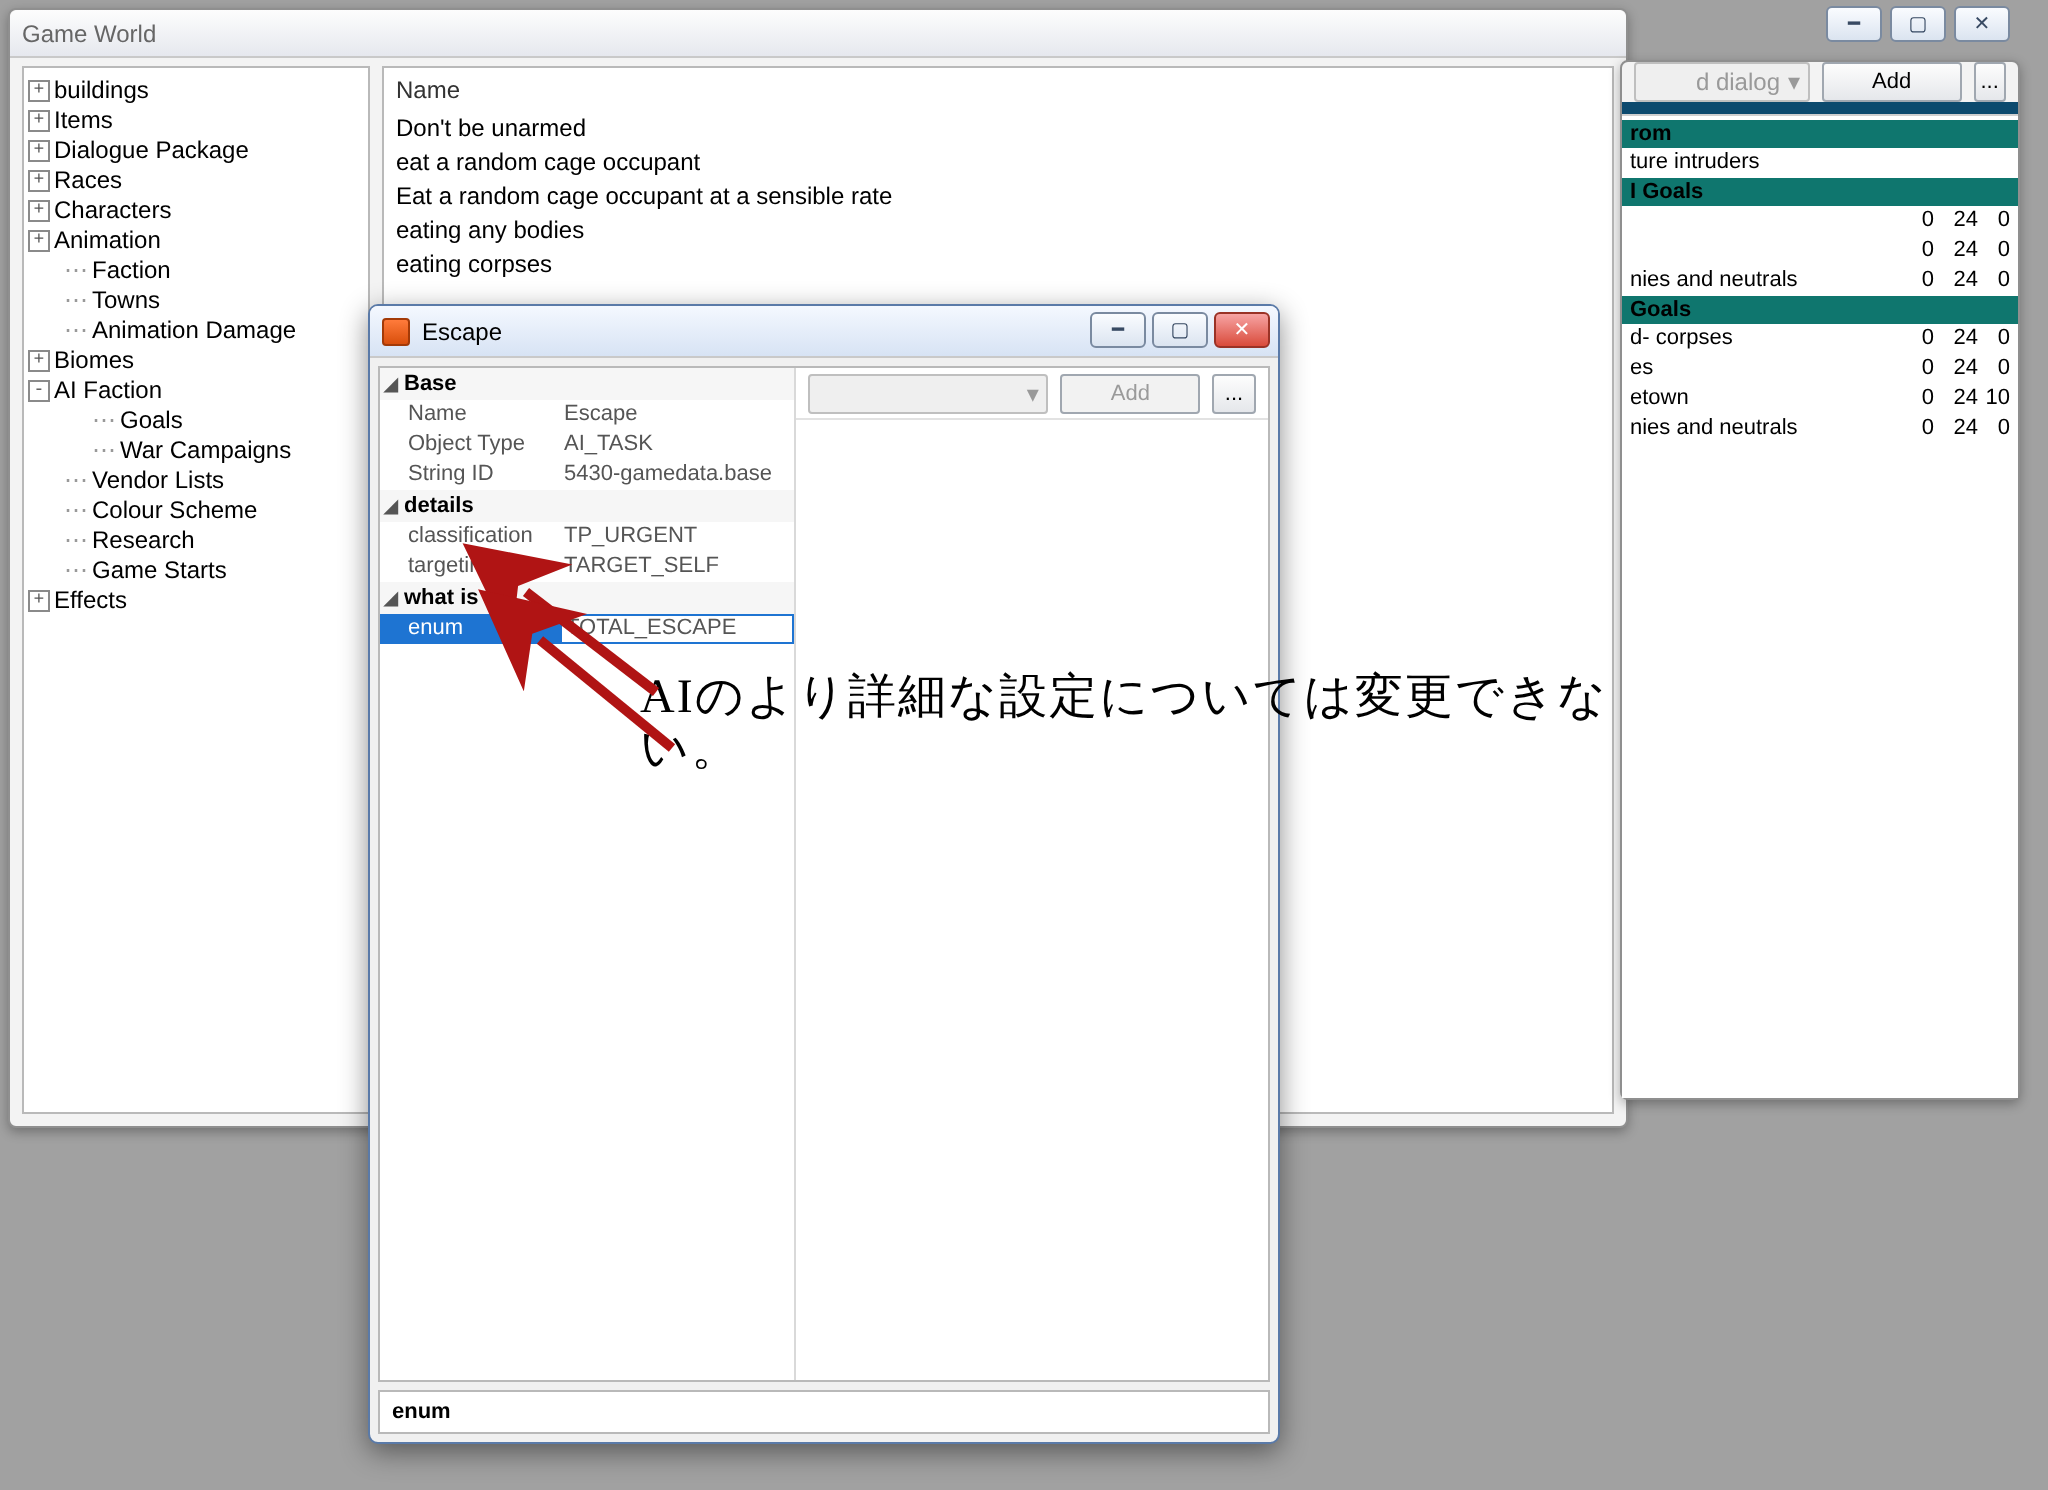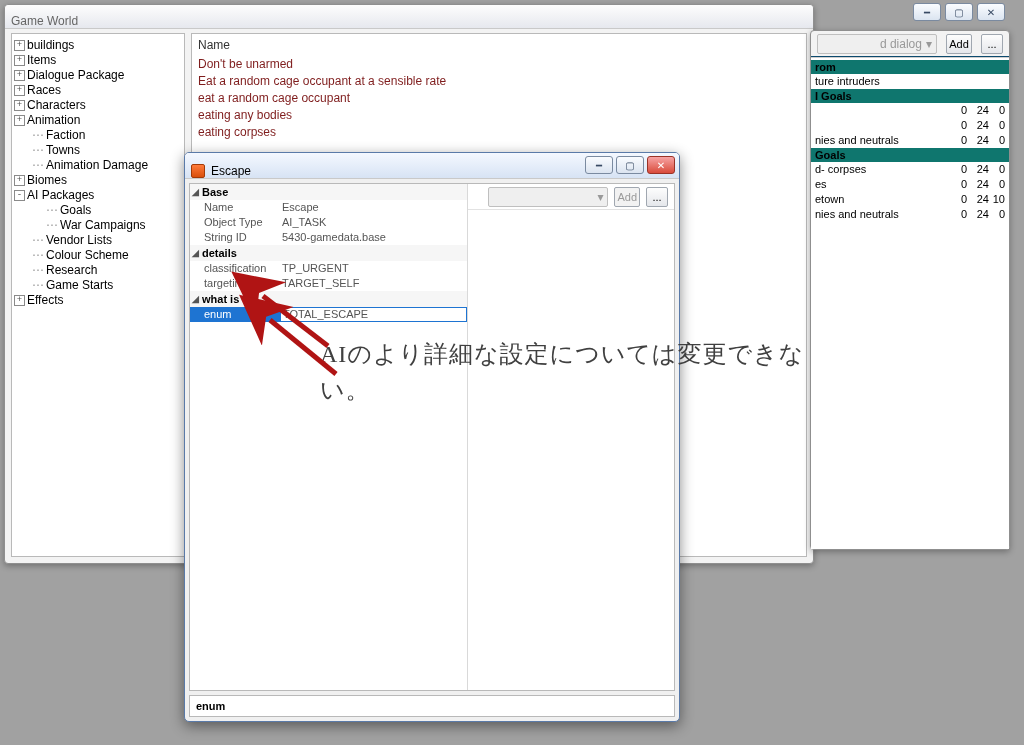--- a/index.html
+++ b/index.html
@@ -7,31 +7,31 @@
     font-family: "Segoe UI", Arial, sans-serif; font-size: 12px;
     background: #a1a1a1; overflow: hidden; color: #000; }
 
   
   .win-main {
     position: absolute; left: 4px; top: 4px; width: 810px; height: 560px;
     background: #f3f3f3; border: 1px solid #8f8f8f; border-radius: 4px;
     box-shadow: 0 2px 6px rgba(0,0,0,.3);
   }
   .titlebar {
-    height: 24px; display: flex; align-items: flex-end; padding: 0 6px;
+    height: 24px; display: flex; align-items: center; padding: 0 6px;
     background: linear-gradient(#fdfdfd, #e6e8ee);
     border-bottom: 1px solid #c9c9c9; border-radius: 4px 4px 0 0;
     font-size: 12px; color: #666;
   }
   .titlebar.active { color: #000; }
   .win-main .body { position: absolute; left:6px; right:6px; top:28px; bottom:6px; display:flex; gap:6px; }
   .tree-pane { width: 174px; background:#fff; border:1px solid #b9b9b9; overflow:hidden; padding:4px 2px; font-size:12px; }
   .list-pane { flex:1; background:#fff; border:1px solid #b9b9b9; padding:4px 6px; font-size:12px; }
   .list-header { color:#333; margin-bottom:4px; }
-  .list-item   { color:#7f1d1d; padding:1px 0; line-height:15px; }
+  .list-item   { color:#000000; padding:1px 0; line-height:15px; }
 
   .tree-row { display:flex; align-items:center; height:15px; line-height:15px; white-space:nowrap; }
   .tree-ind { display:inline-block; width:14px; }
   .exp {
     width:11px; height:11px; border:1px solid #8a8a8a; background:#fff;
     display:inline-flex; align-items:center; justify-content:center;
     font-size:9px; line-height:9px; color:#555; margin-right:2px; cursor:pointer;
     font-family:"Courier New",monospace;
   }
   .dots { color:#999; margin:0 2px 0 4px; }
@@ -46,43 +46,43 @@
     position:absolute; right:4px; top:-28px; display:flex; gap:4px;
   }
   .winbtn, .winbtn-close {
     width:28px; height:18px; border:1px solid #7a8aa0; border-radius:3px;
     background:linear-gradient(#fafcff,#dbe4f0);
     display:flex; align-items:center; justify-content:center;
     font-size:10px; color:#384a63; cursor:pointer;
   }
   .winbtn-close { background:linear-gradient(#f7a4a4,#d94b3b); color:#fff; border-color:#9a3226; }
   .win-right .toolbar {
-    height:26px; border-bottom:1px solid #0c4a6e; display:flex; align-items:center;
-    justify-content:space-between; gap:6px; padding:0 6px;
+    height:26px; border-bottom:6px solid #0c4a6e; display:flex; align-items:center;
+    justify-content:flex-end; gap:6px; padding:0 6px;
   }
   .btn {
-    height:20px; padding:0 2px; border:1px solid #a0a7b0; border-radius:2px;
+    height:20px; padding:0 24px; border:1px solid #a0a7b0; border-radius:2px;
     background:linear-gradient(#fdfdfd,#e5e7eb); font-size:11px; display:flex;
     align-items:center; cursor:pointer;
   }
   .btn.sq { width:22px; padding:0; justify-content:center; }
   .propgrid {
     position:absolute; left:0; right:0; top:26px; bottom:0; background:#fff;
     border-top:1px solid #cfcfcf; font-size:11px; overflow:hidden; padding-top:2px;
   }
   .pg-cat { font-weight:bold; padding:1px 4px; background:#0f766e; }
   .pg-row { display:flex; height:15px; line-height:15px; }
   .pg-k { flex:1; padding-left:4px; white-space:nowrap; overflow:hidden; }
   .pg-v { width:20px; text-align:right; padding-right:2px; }
   .pg-v2{ width:22px; text-align:right; padding-right:2px; }
   .pg-v3{ width:18px; text-align:right; padding-right:4px; }
 
   
   .win-escape {
-    position:absolute; left:184px; top:152px; width:496px; height:570px;
+    position:absolute; left:184px; top:152px; width:456px; height:570px;
     background:#f0f0f0; border:1px solid #5a7aa8; border-radius:5px;
     box-shadow:0 4px 14px rgba(0,0,0,.45);
   }
   .win-escape .titlebar {
     background:linear-gradient(#f4f8ff,#d7e3f4); color:#000; height:26px;
   }
   .appicon {
     width:14px; height:14px; margin-right:6px; background:
       linear-gradient(#ff7b3b,#d94f0c); border:1px solid #a33a07; border-radius:2px;
   }
@@ -112,21 +112,21 @@
   .btn.disabled { color:#9a9a9a; background:#f2f2f2; cursor:default; }
 
   .status { position:absolute; left:4px; right:4px; bottom:4px; height:22px;
     background:#fff; border:1px solid #b9b9b9; display:flex; align-items:center;
     padding-left:6px; font-weight:bold; font-size:11px; }
 
   
   .annot {
     position:absolute; left:320px; top:336px; width:500px;
     font-family:"Yu Mincho","Hiragino Mincho ProN","MS Mincho",serif;
-    font-size:24px; line-height:36px; color:#404040; letter-spacing:1px;
+    font-size:24px; line-height:26px; color:#000000; letter-spacing:1px;
     pointer-events:none;
   }
   .annot p { margin:0 0 28px 0; }
   .arrow { position:absolute; pointer-events:none; }
   .arrow svg { overflow:visible; }
 </style>
 </head>
 <body>
 
 <div class="win-main">
@@ -173,21 +173,21 @@
           <span class="tree-ind"></span>
           <span class="dots">⋯</span>
           <span>Animation Damage</span>
         </div>
         <div class="tree-row">
           <span class="exp">+</span>
           <span>Biomes</span>
         </div>
         <div class="tree-row">
           <span class="exp">-</span>
-          <span>AI Packages</span>
+          <span>AI Faction</span>
         </div>
         <div class="tree-row">
           <span class="tree-ind"></span>
           <span class="tree-ind"></span>
           <span class="dots">⋯</span>
           <span>Goals</span>
         </div>
         <div class="tree-row">
           <span class="tree-ind"></span>
           <span class="tree-ind"></span>
@@ -216,22 +216,22 @@
         </div>
         <div class="tree-row">
           <span class="exp">+</span>
           <span>Effects</span>
         </div>
       </div>
     <div class="list-pane">
       <div class="list-header">Name</div>
       <div id="list">
           <div class="list-item">Don't be unarmed</div>
+          <div class="list-item">eat a random cage occupant</div>
           <div class="list-item">Eat a random cage occupant at a sensible rate</div>
-          <div class="list-item">eat a random cage occupant</div>
           <div class="list-item">eating any bodies</div>
           <div class="list-item">eating corpses</div>
         </div>
     </div>
   </div>
 </div>
 
 <div class="win-right">
   <div class="ctrlstrip">
     <div class="winbtn">━</div>

